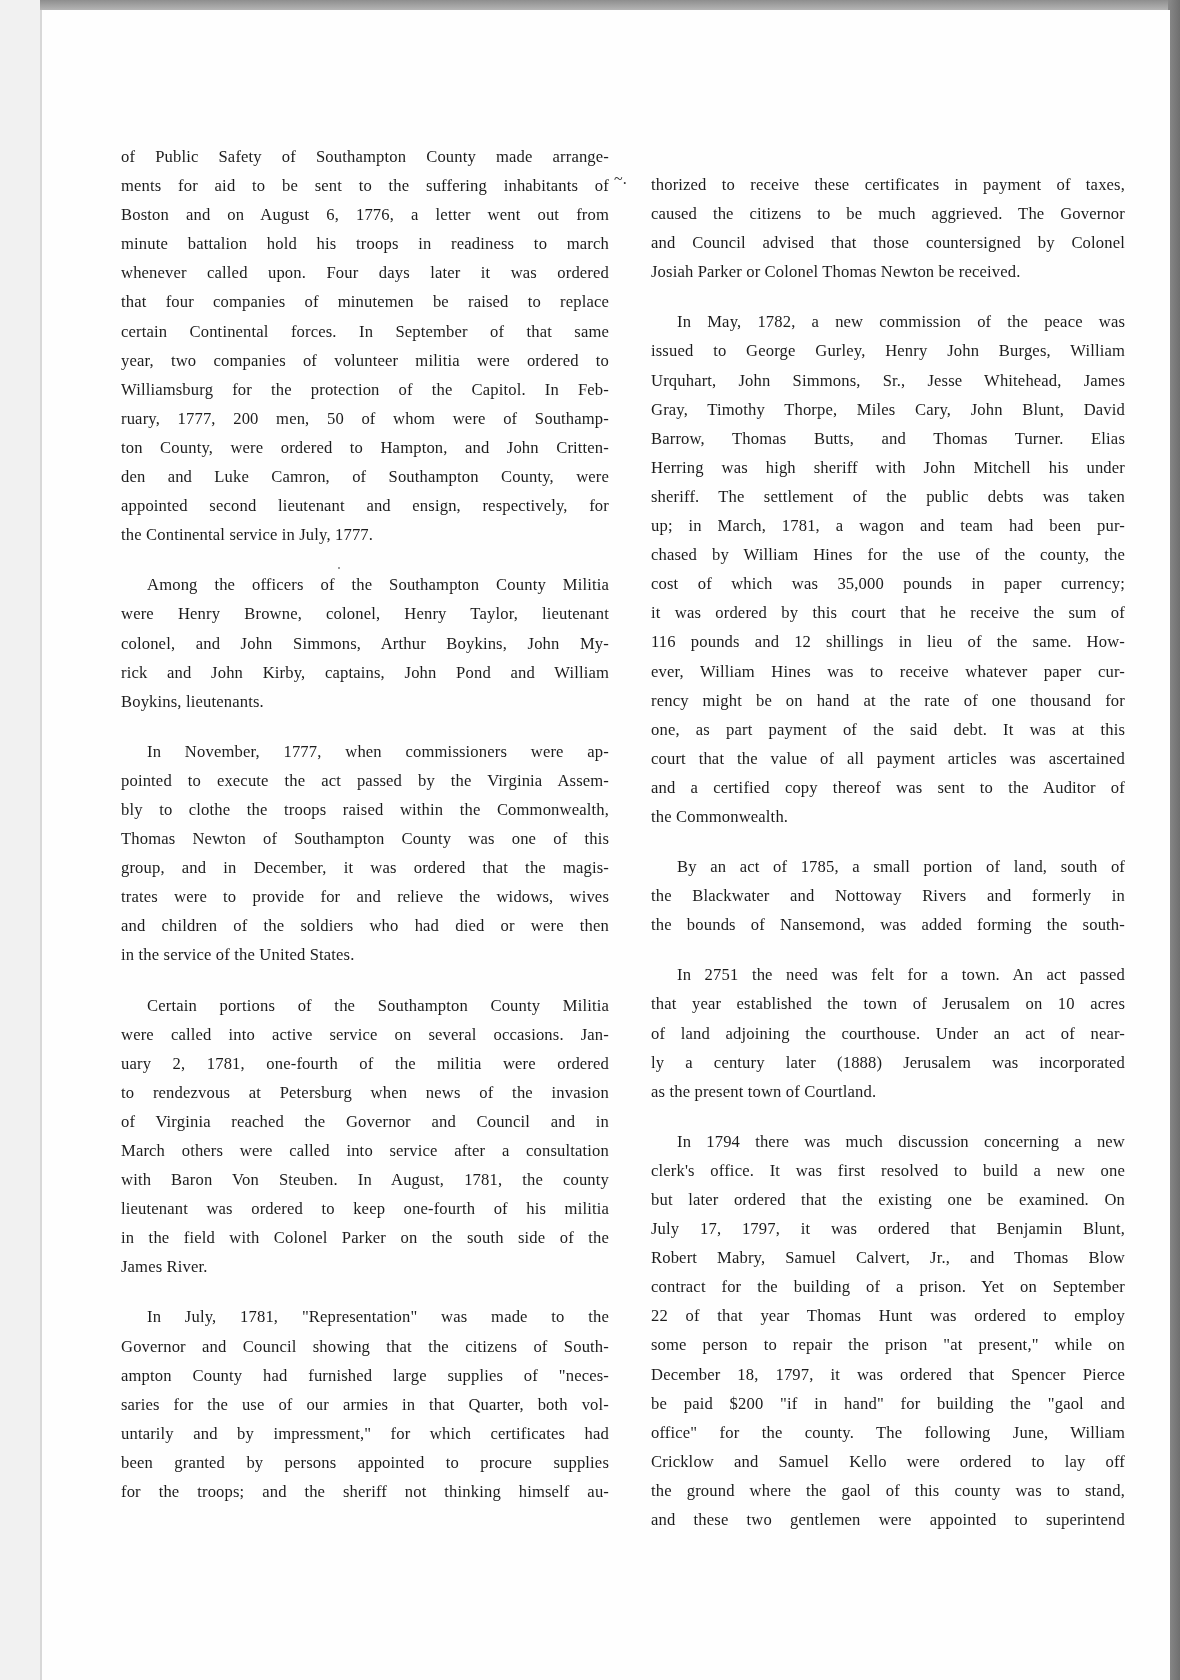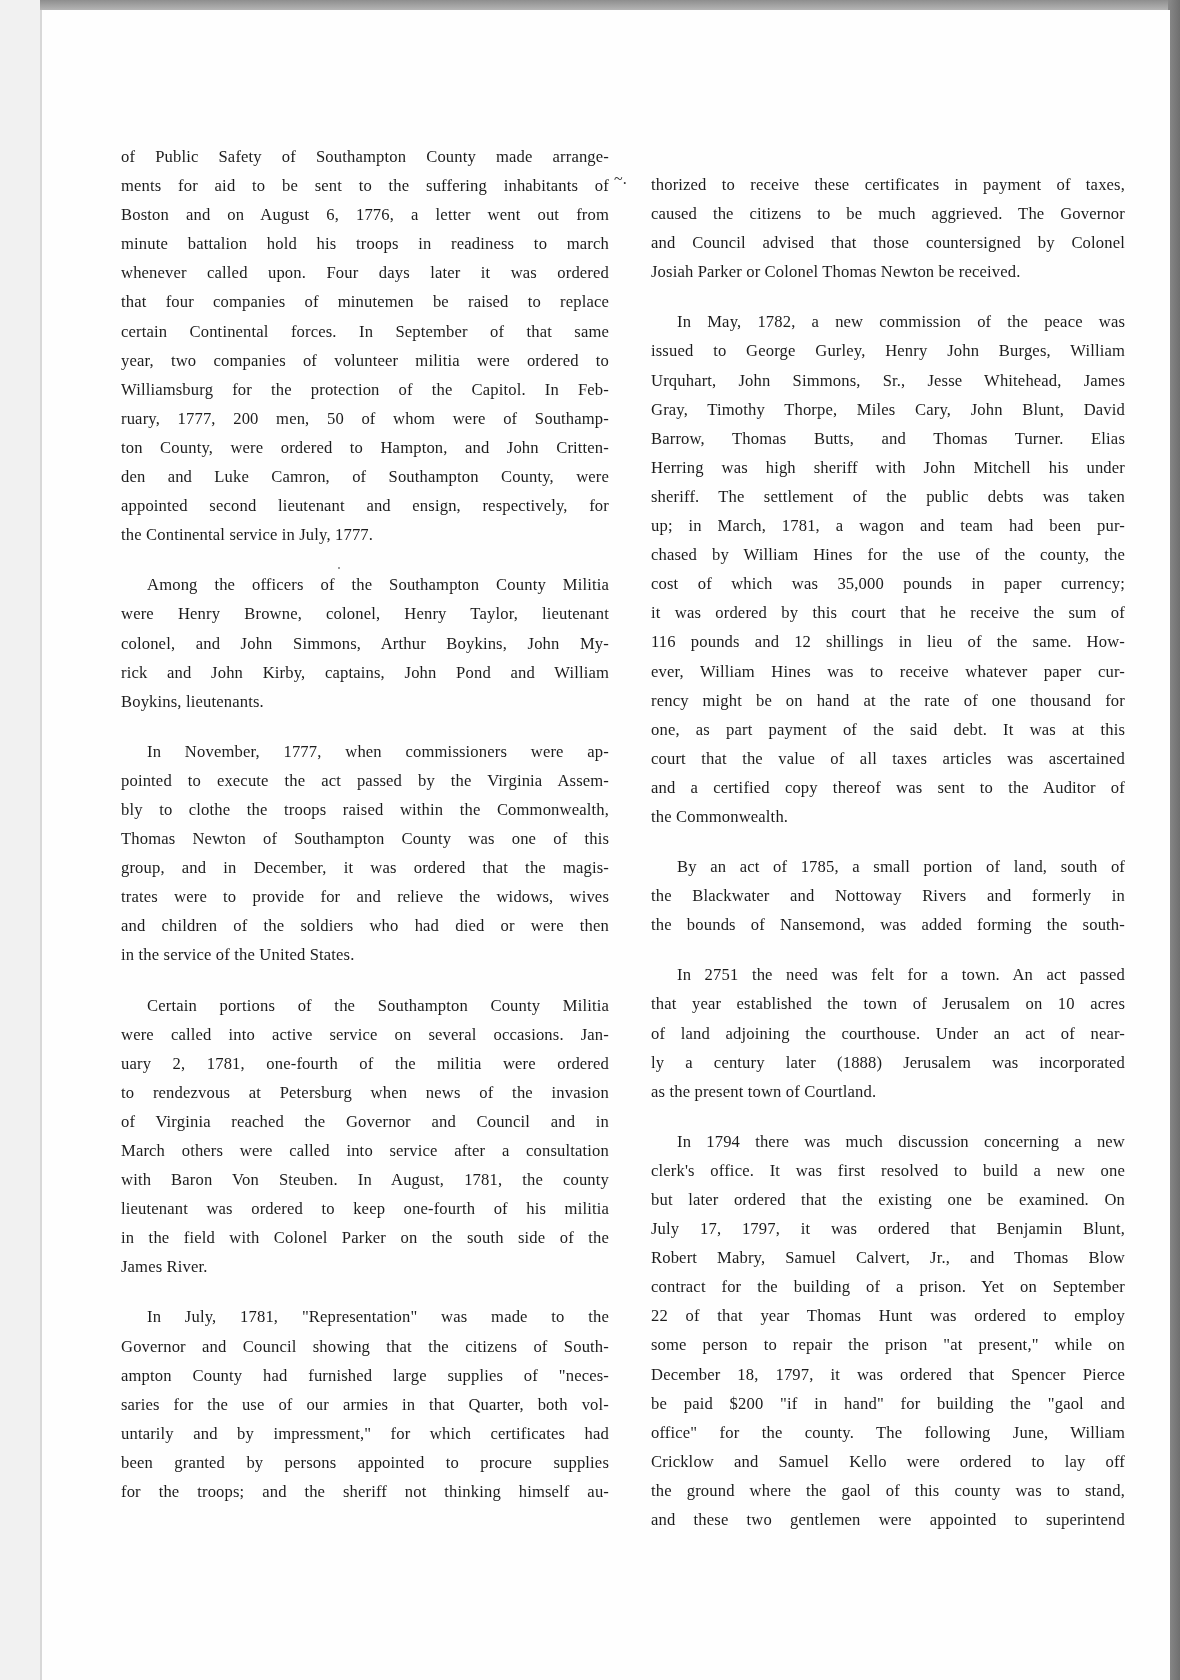--- a/index.html
+++ b/index.html
@@ -163,21 +163,21 @@
         <span class="line">Herring was high sheriff with John Mitchell his under</span>
         <span class="line">sheriff.  The settlement of the public debts was taken</span>
         <span class="line">up; in March, 1781, a wagon and team had been pur-</span>
         <span class="line">chased by William Hines for the use of the county, the</span>
         <span class="line">cost of which was 35,000 pounds in paper currency;</span>
         <span class="line">it was ordered by this court that he receive the sum of</span>
         <span class="line">116 pounds and 12 shillings in lieu of the same.  How-</span>
         <span class="line">ever, William Hines was to receive whatever paper cur-</span>
         <span class="line">rency might be on hand at the rate of one thousand for</span>
         <span class="line">one, as part payment of the said debt.  It was at this</span>
-        <span class="line">court that the value of all taxes articles was ascertained</span>
+        <span class="line">court that the value of all payment articles was ascertained</span>
         <span class="line">and a certified copy thereof was sent to the Auditor of</span>
         <span class="line last">the Commonwealth.</span>
       </div>
       <div class="para">
         <span class="line indent">By an act of 1785, a small portion of land, south of</span>
         <span class="line">the Blackwater and Nottoway Rivers and formerly in</span>
         <span class="line">the bounds of Nansemond, was added forming the south-</span>
       </div>
       <div class="para">
         <span class="line indent">In 2751 the need was felt for a town.  An act passed</span>

